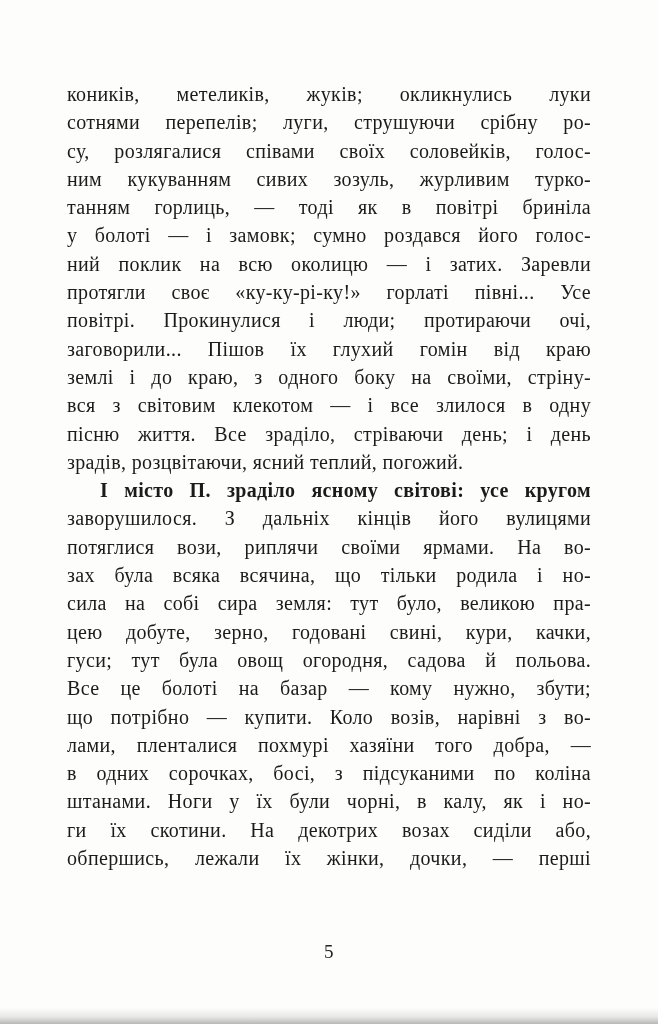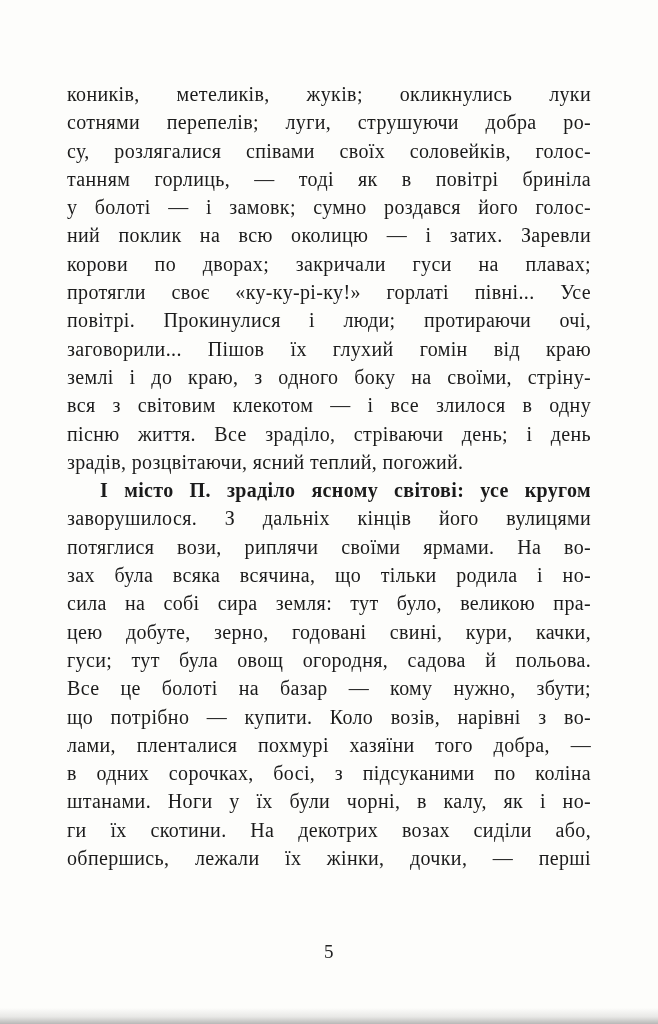--- a/index.html
+++ b/index.html
@@ -63,26 +63,26 @@
       rgba(100,100,100,0.45) 100%);
     pointer-events: none;
   }
 </style>
 </head>
 <body>
 
 <div class="page">
   <div class="text-block" id="text-block">
       <div class="line">коників, метеликів, жуків; окликнулись луки</div>
-      <div class="line">сотнями перепелів; луги, струшуючи добра ро-</div>
+      <div class="line">сотнями перепелів; луги, струшуючи срібну ро-</div>
       <div class="line">су, розлягалися співами своїх соловейків, голос-</div>
+      <div class="line">ним кукуванням сивих зозуль, журливим турко-</div>
       <div class="line">танням горлиць, — тоді як в повітрі бриніла</div>
       <div class="line">у болоті — і замовк; сумно роздався його голос-</div>
       <div class="line">ний поклик на всю околицю — і затих. Заревли</div>
-      <div class="line">корови по дворах; закричали гуси на плавах;</div>
       <div class="line">протягли своє «ку-ку-рі-ку!» горлаті півні... Усе</div>
       <div class="line">повітрі. Прокинулися і люди; протираючи очі,</div>
       <div class="line">заговорили... Пішов їх глухий гомін від краю</div>
       <div class="line">землі і до краю, з одного боку на своїми, стріну-</div>
       <div class="line">вся з світовим клекотом — і все злилося в одну</div>
       <div class="line">пісню життя. Все зраділо, стріваючи день; і день</div>
       <div class="line para-end">зрадів, розцвітаючи, ясний теплий, погожий.</div>
       <div class="line indent">І місто П. зраділо ясному світові: усе кругом</div>
       <div class="line">заворушилося. З дальніх кінців його вулицями</div>
       <div class="line">потяглися вози, риплячи своїми ярмами. На во-</div>

